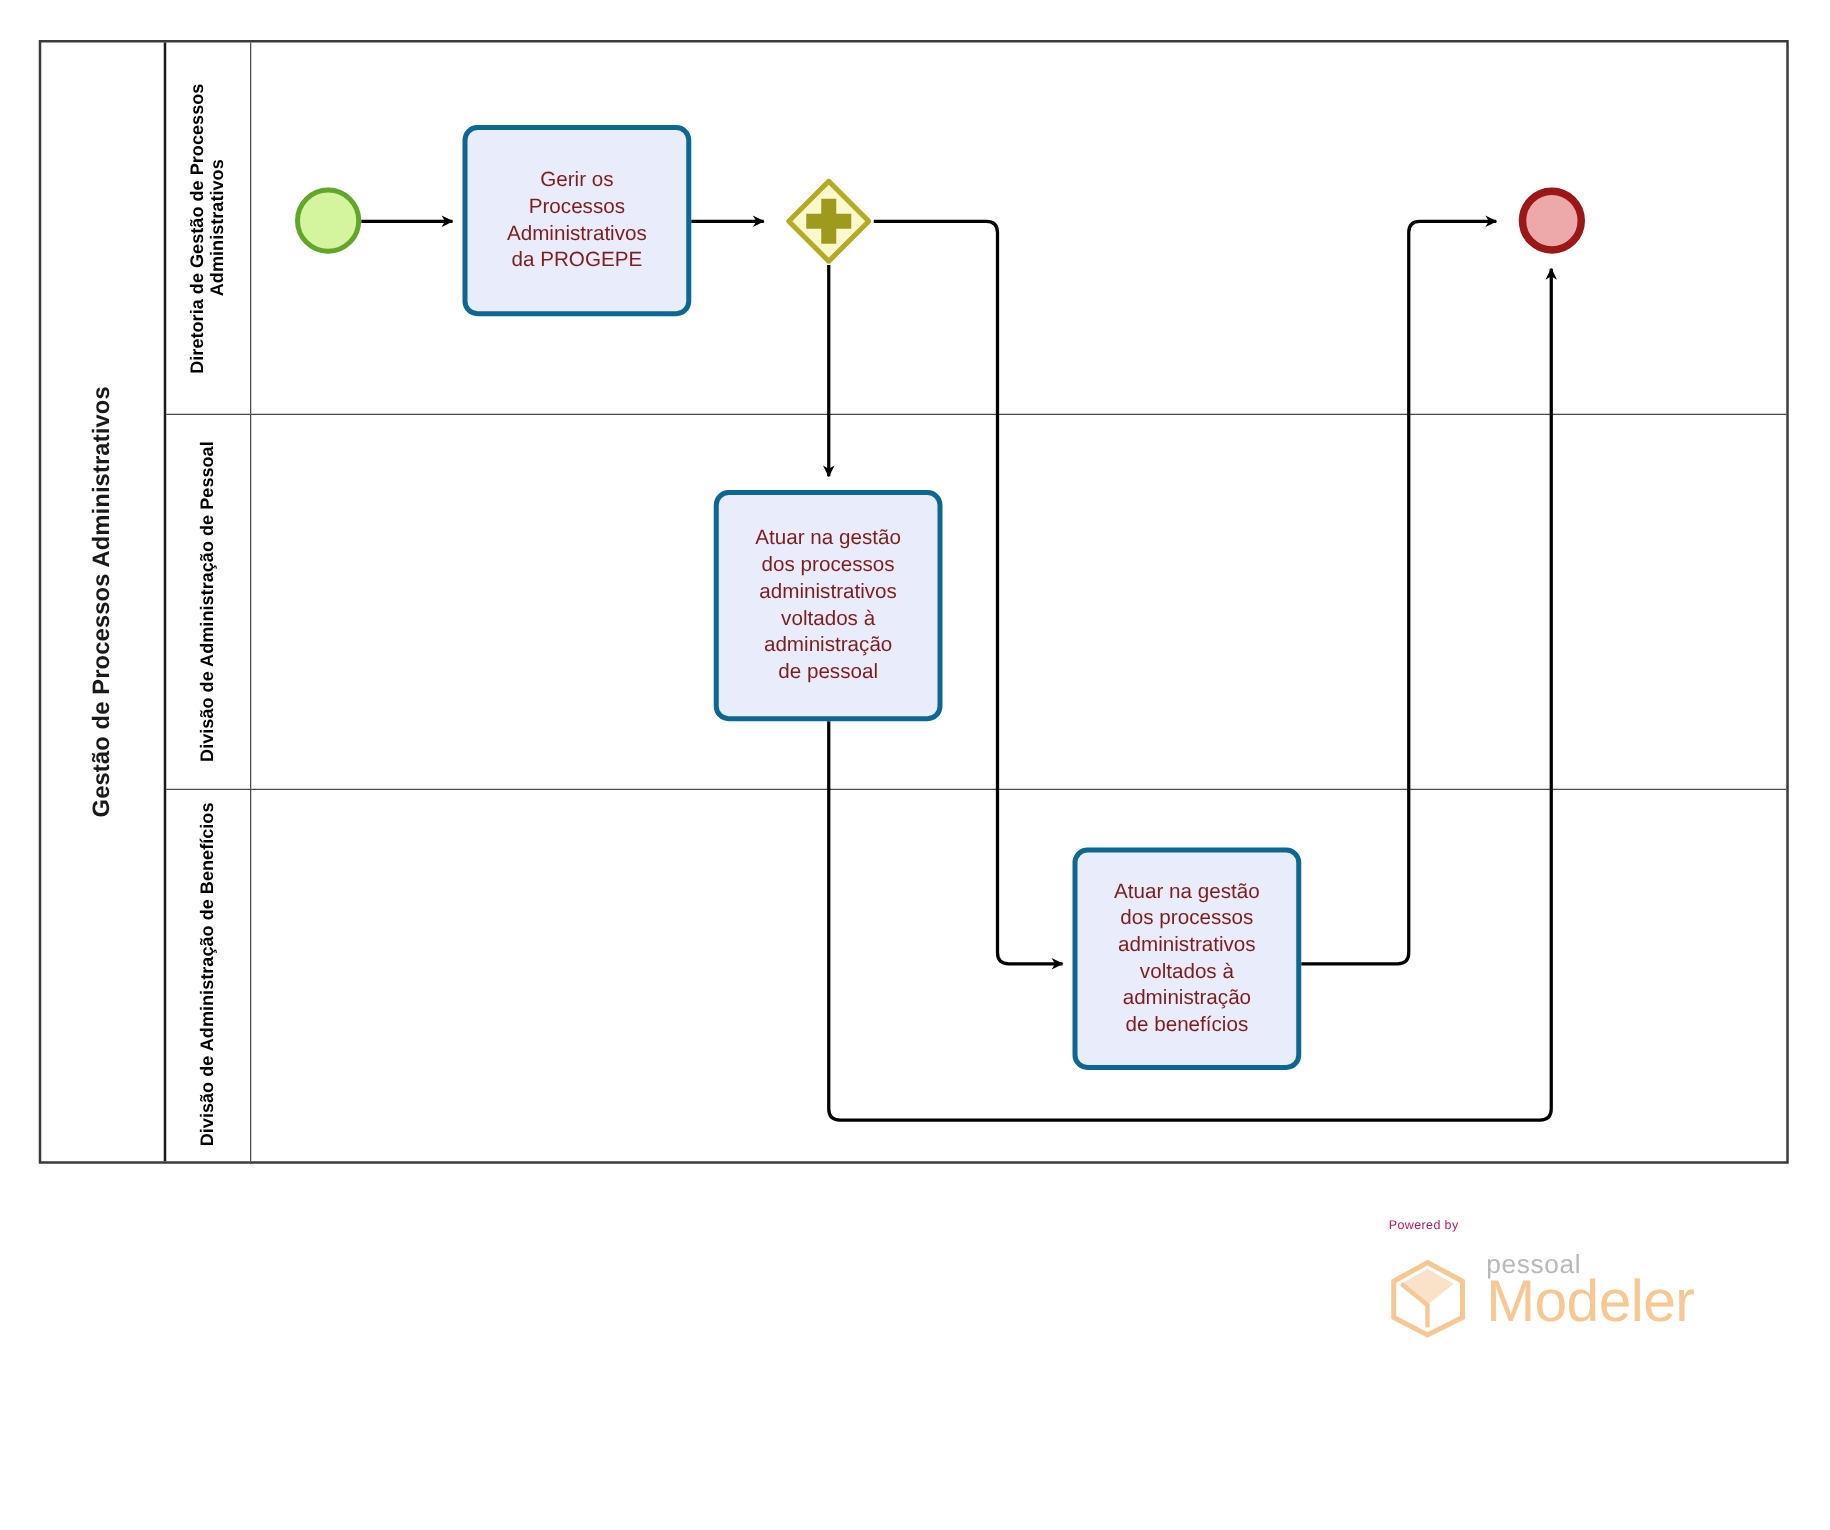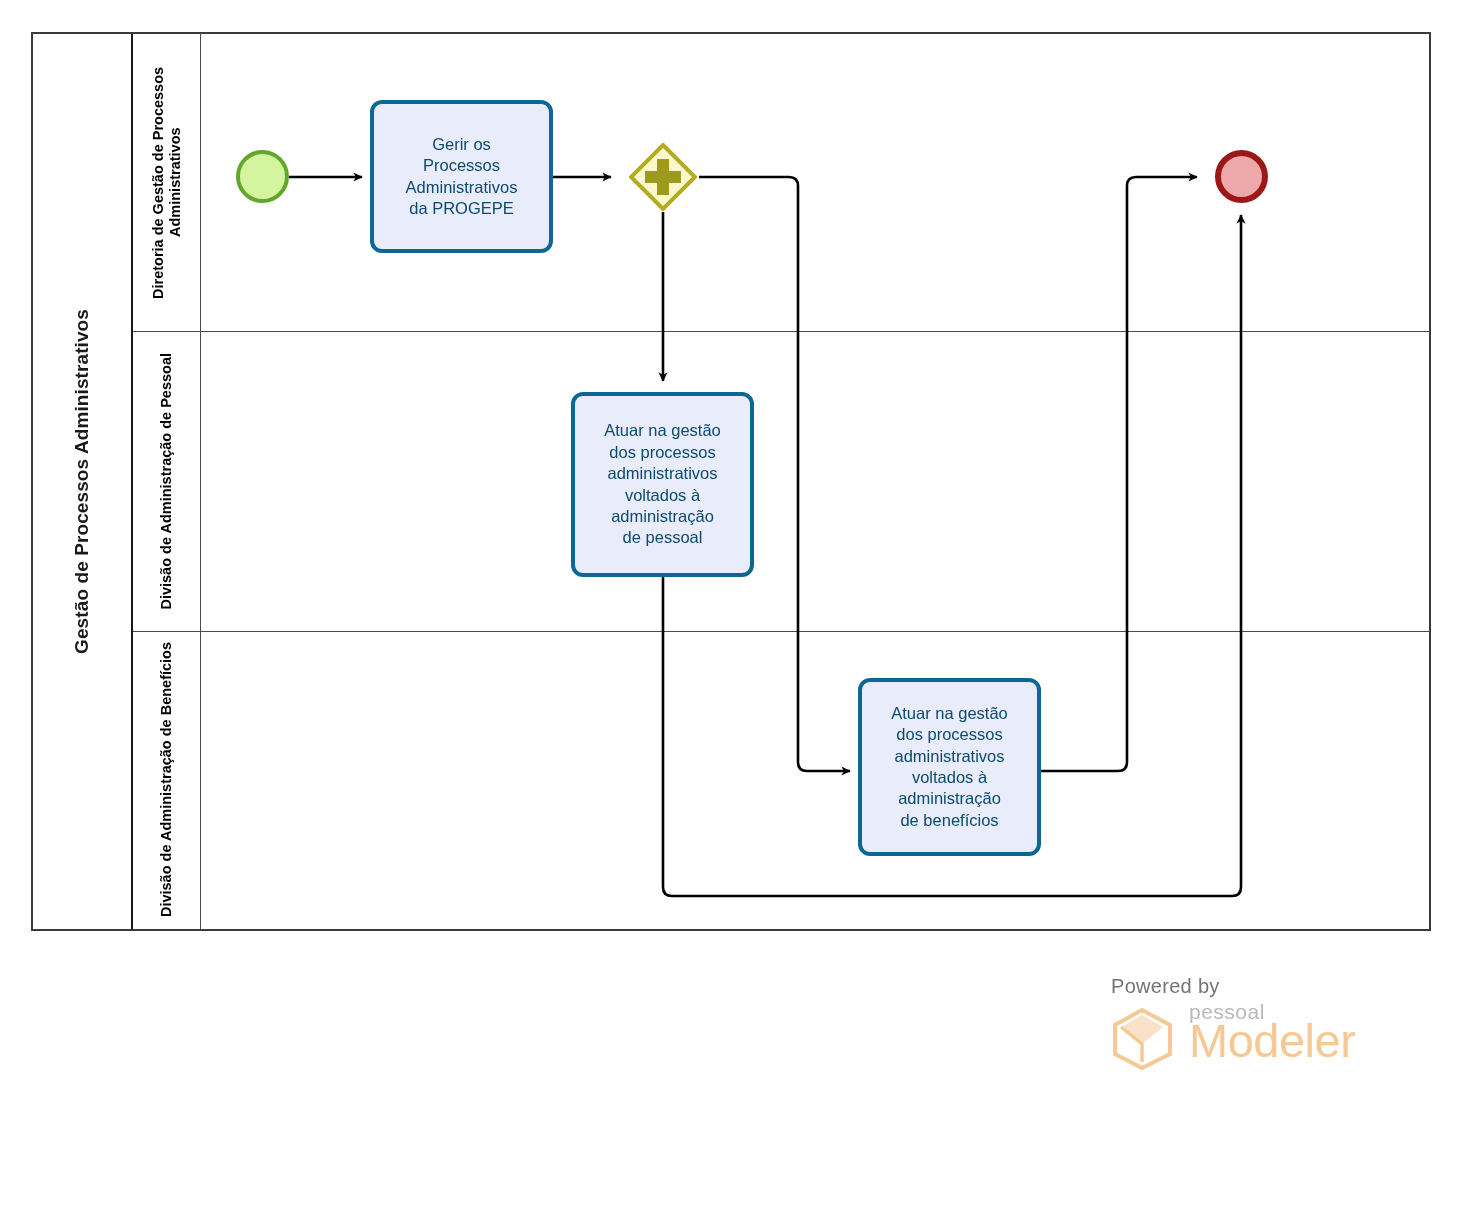--- a/index.html
+++ b/index.html
@@ -126,43 +126,43 @@
     border: 4px solid #0d6793;
     border-radius: 12px;
     box-sizing: border-box;
     display: flex;
     align-items: center;
     justify-content: center;
     padding: 4px 6px;
   }
   .task-label {
     font-size: 16.5px;
-    color: #0c4a6e;
+    color: #7f1d1d;
     text-align: center;
     line-height: 1.30;
     font-family: "Liberation Sans", sans-serif;
     white-space: pre-line;
   }
   .gateway {
     width: 68px; height: 68px;
   }
 
   
   .watermark {
     position: absolute;
     left: 1105px;
     top: 975px;
     width: 260px;
     height: 95px;
   }
   .wm-powered {
     position: absolute;
     left: 6px; top: 0;
-    font-size: 20px;
-    color: #737373;
+    font-size: 10px;
+    color: #be185d;
     font-family: "Liberation Sans", sans-serif;
     letter-spacing: 0.3px;
   }
   .wm-bizagi {
     position: absolute;
     left: 84px; top: 25px;
     font-size: 21px;
     color: #b9b9b9;
     letter-spacing: 0.5px;
     font-family: "Liberation Sans", sans-serif;

